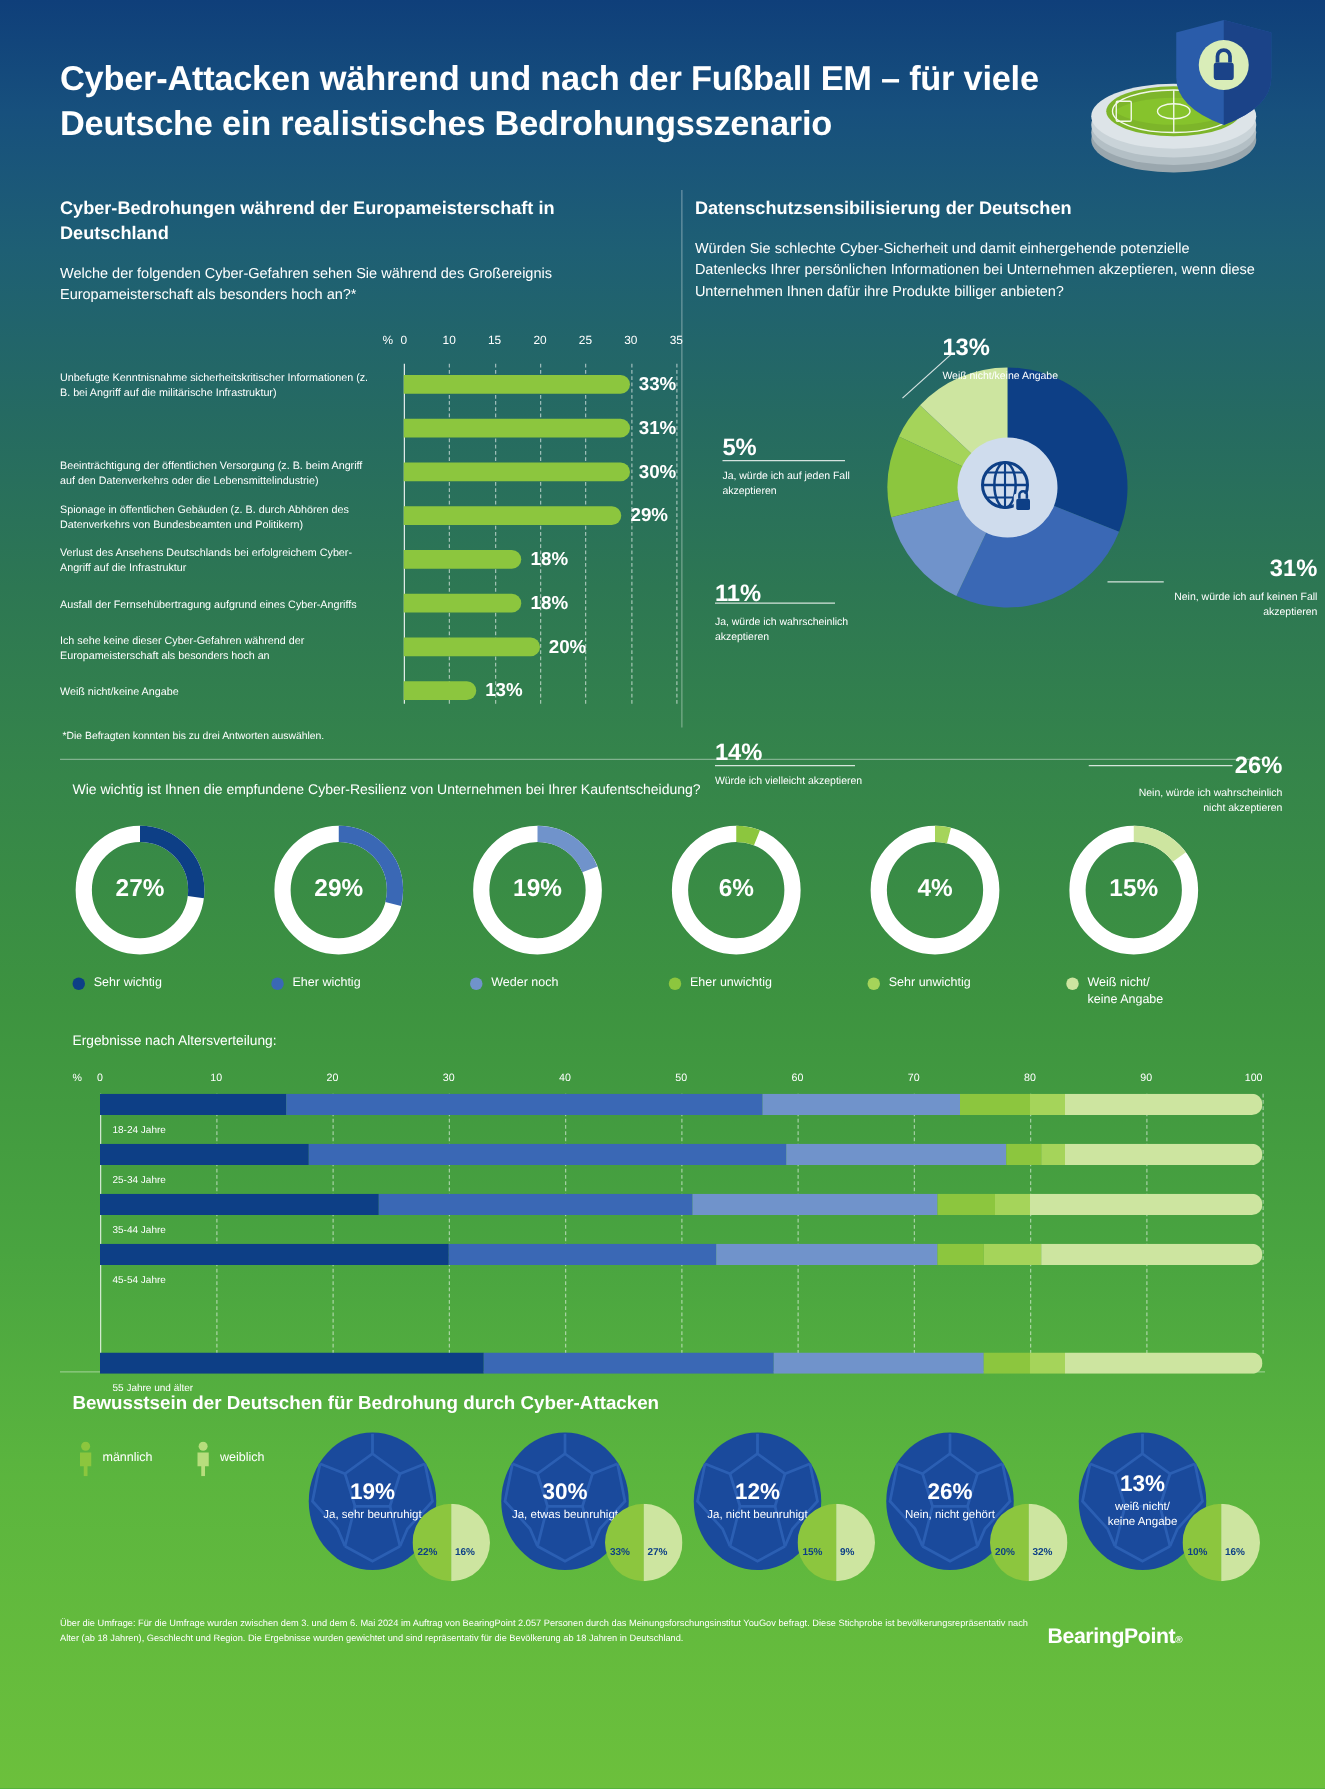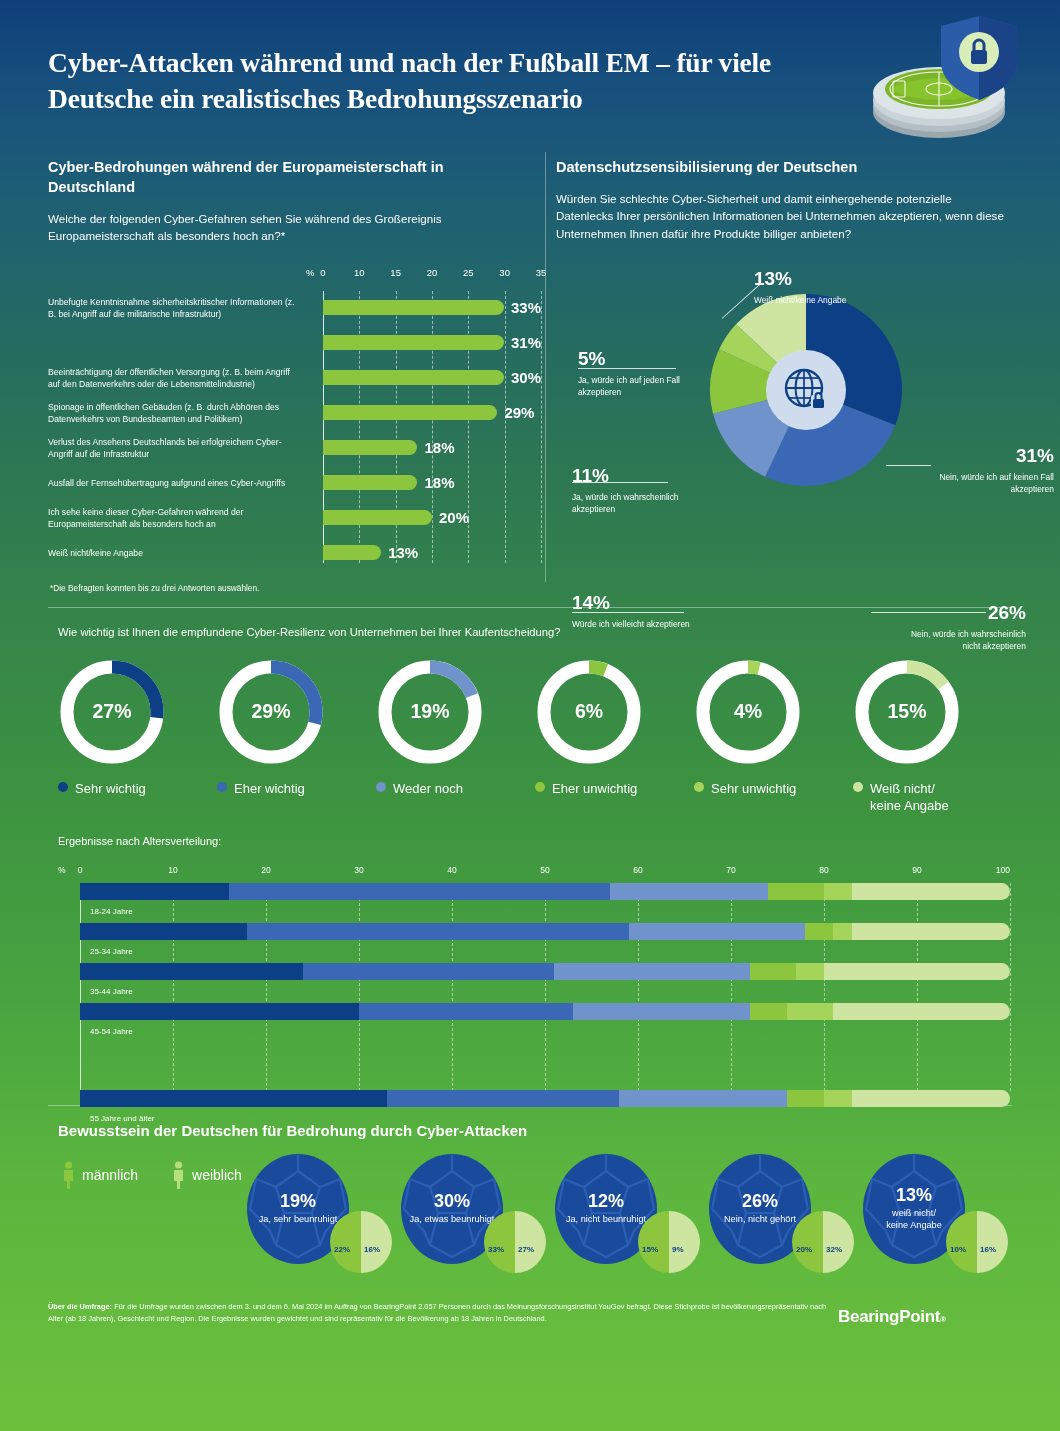--- a/index.html
+++ b/index.html
@@ -30,21 +30,20 @@
     overflow: hidden;
   }
   
   .header { position: relative; padding: 45px 48px 0 48px; height: 145px; }
   .header h1 {
     font-size: 27.5px;
     line-height: 1.32;
     font-weight: 700;
     letter-spacing: -0.2px;
     max-width: 810px;
-    font-family: Liberation Serif, serif;
   }
   .stadium-logo { position: absolute; right: 28px; top: 8px; width: 175px; height: 135px; }
 
   
   .top-cols { display: flex; padding: 12px 48px 0 48px; position: relative; }
   .col-left { width: 500px; padding-right: 22px; }
   .col-right { width: 500px; padding-left: 26px; position: relative; }
   .vdivider {
     position: absolute; left: 545px; top: 152px; width: 1px; height: 430px;
     background: rgba(255,255,255,0.35);
@@ -95,21 +94,21 @@
   .donut-sec .q { font-size: 11.2px; margin-bottom: 20px; }
   .donut-row { display: flex; gap: 0; }
   .donut-cell { width: 163px; }
   .donut-box { width: 108px; height: 108px; position: relative; }
   .donut-val {
     position: absolute; inset: 0; display: flex; align-items: center; justify-content: center;
     font-size: 19.5px; font-weight: 700; color: #ffffff;
   }
   .donut-legend { display: flex; gap: 7px; margin-top: 14px; align-items: flex-start; }
   .dot { width: 10px; height: 10px; border-radius: 50%; flex: 0 0 10px; margin-top: 2px; }
-  .donut-legend span.txt { font-size: 13px; line-height: 1.35; }
+  .donut-legend span.txt { font-size: 10px; line-height: 1.35; }
 
   
   .age-sec { padding: 20px 48px 0 58px; }
   .age-title { font-size: 11px; margin-bottom: 18px; }
   .age-axis { position: relative; height: 14px; margin-left: 22px; }
   .age-axis .pc { position: absolute; left: -22px; top: 0; font-size: 8.5px; }
   .age-axis span.t { position: absolute; font-size: 8.5px; transform: translateX(-50%); }
   .age-body { position: relative; margin-left: 22px; height: 208px; margin-top: 4px; }
   .age-grid { position: absolute; inset: 0; }
   .age-grid i { position: absolute; top: 0; height: 100%; width: 1px; border-left: 1px dashed rgba(255,255,255,0.5); }
@@ -132,26 +131,26 @@
     display: flex; flex-direction: column; align-items: center; justify-content: center;
     text-align: center; pointer-events: none;
   }
   .ball-pct { font-size: 18px; font-weight: 700; line-height: 1.1; }
   .ball-lbl { font-size: 9.2px; line-height: 1.3; margin-top: 2px; }
   .minipie { position: absolute; left: 88px; top: 58px; width: 62px; height: 62px; }
   .mini-a { position: absolute; left: 92px; top: 92px; font-size: 8px; font-weight: 700; color:#0d3f86; }
   .mini-b { position: absolute; left: 122px; top: 92px; font-size: 8px; font-weight: 700; color:#0d3f86; }
   .gender-legend { display: flex; gap: 34px; margin-top: 8px; padding-left: 4px; align-items: center; }
   .gl { display: flex; align-items: center; gap: 7px; }
-  .gl span { font-size: 14px; }
+  .gl span { font-size: 10px; }
 
   
   .footer { margin-top: 18px; padding: 0 48px; display: flex; align-items: flex-start; }
   .footer-txt { flex: 1; font-size: 7.4px; line-height: 1.62; max-width: 790px; }
-  .footer-txt b { font-weight: 700; }
+  .footer-txt b { font-weight: 400; }
   .brand { font-size: 17px; font-weight: 700; letter-spacing: -0.3px; padding-top: 6px; white-space: nowrap; }
   .brand sup { font-size: 8px; vertical-align: baseline; }
 </style>
 </head>
 <body>
 
 <div class="page">
 
   <div class="header">
     <h1>Cyber-Attacken während und nach der Fußball EM – für viele Deutsche ein realistisches Bedrohungsszenario</h1>

